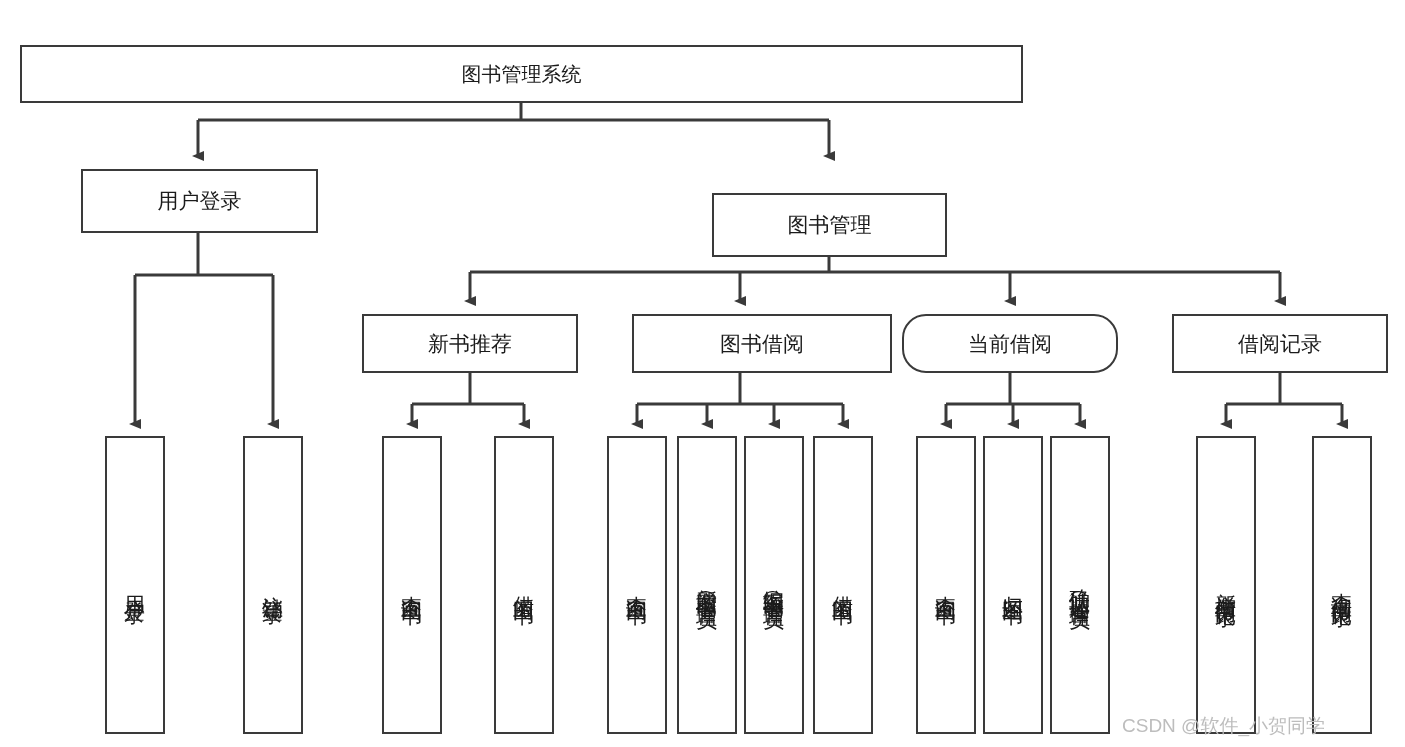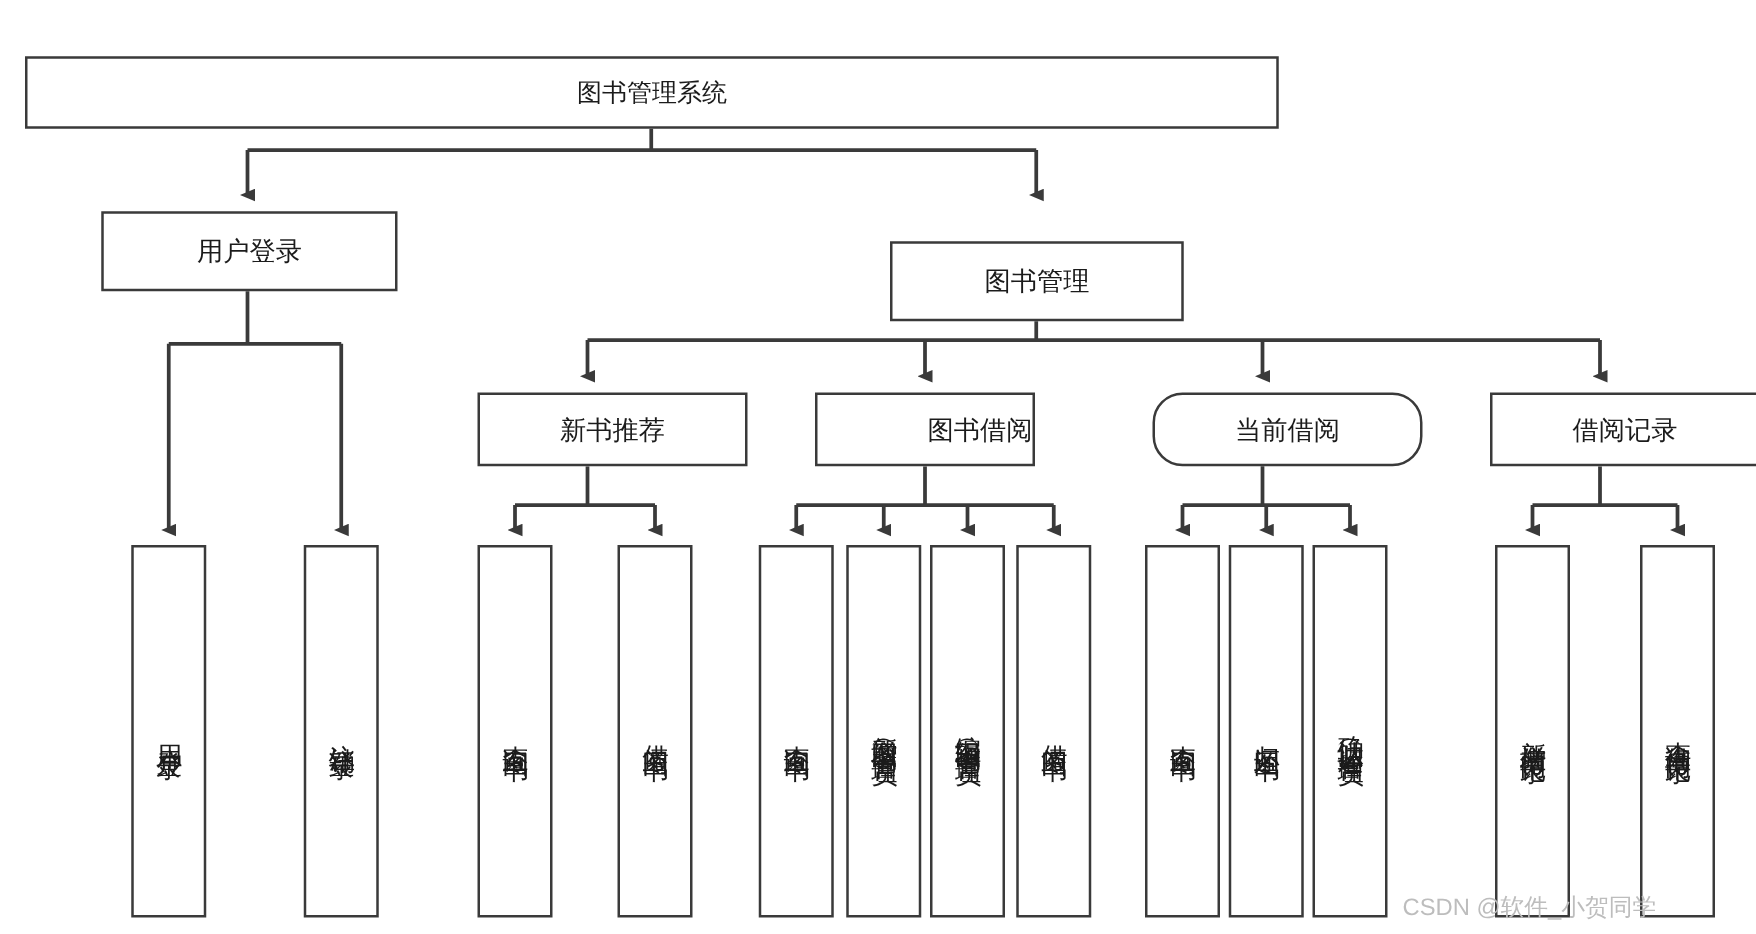--- a/index.html
+++ b/index.html
@@ -29,21 +29,20 @@
   }
   .node.root {
     font-size: 20px;
     margin-top: 33px;
   }
   .node.lvl2 {
     font-size: 21px;
   }
   .node.lvl3 {
     font-size: 21px;
-    margin-left: 20px;
   }
   .leaf {
     position: absolute;
     box-sizing: border-box;
     border: 2px solid #3a3a3a;
     background: #ffffff;
     color: #1b1b1b;
     font-size: 21px;
     display: flex;
     align-items: center;
@@ -136,21 +135,21 @@
   <div class="node lvl2" style="left:81px; top:169px; width:237px; height:64px;">
     <span>用户登录</span>
   </div>
   <div class="node lvl2" style="left:712px; top:169px; width:235px; height:64px;margin-top:24px;">
     <span>图书管理</span>
   </div>
 
   <div class="node lvl3" style="left:362px; top:314px; width:216px; height:59px;">
     <span>新书推荐</span>
   </div>
-  <div class="node lvl3" style="left:632px; top:314px; width:176px; height:59px;justify-content:flex-end;">
+  <div class="node lvl3" style="left:632px; top:314px; width:260px; height:59px;">
     <span>图书借阅</span>
   </div>
   <div class="node lvl3" style="left:902px; top:314px; width:216px; height:59px;border-radius:24px;">
     <span>当前借阅</span>
   </div>
   <div class="node lvl3" style="left:1172px; top:314px; width:216px; height:59px;">
     <span>借阅记录</span>
   </div>
 
   <div class="leaf" style="left:105px; top:436px; width:60px; height:298px;">

